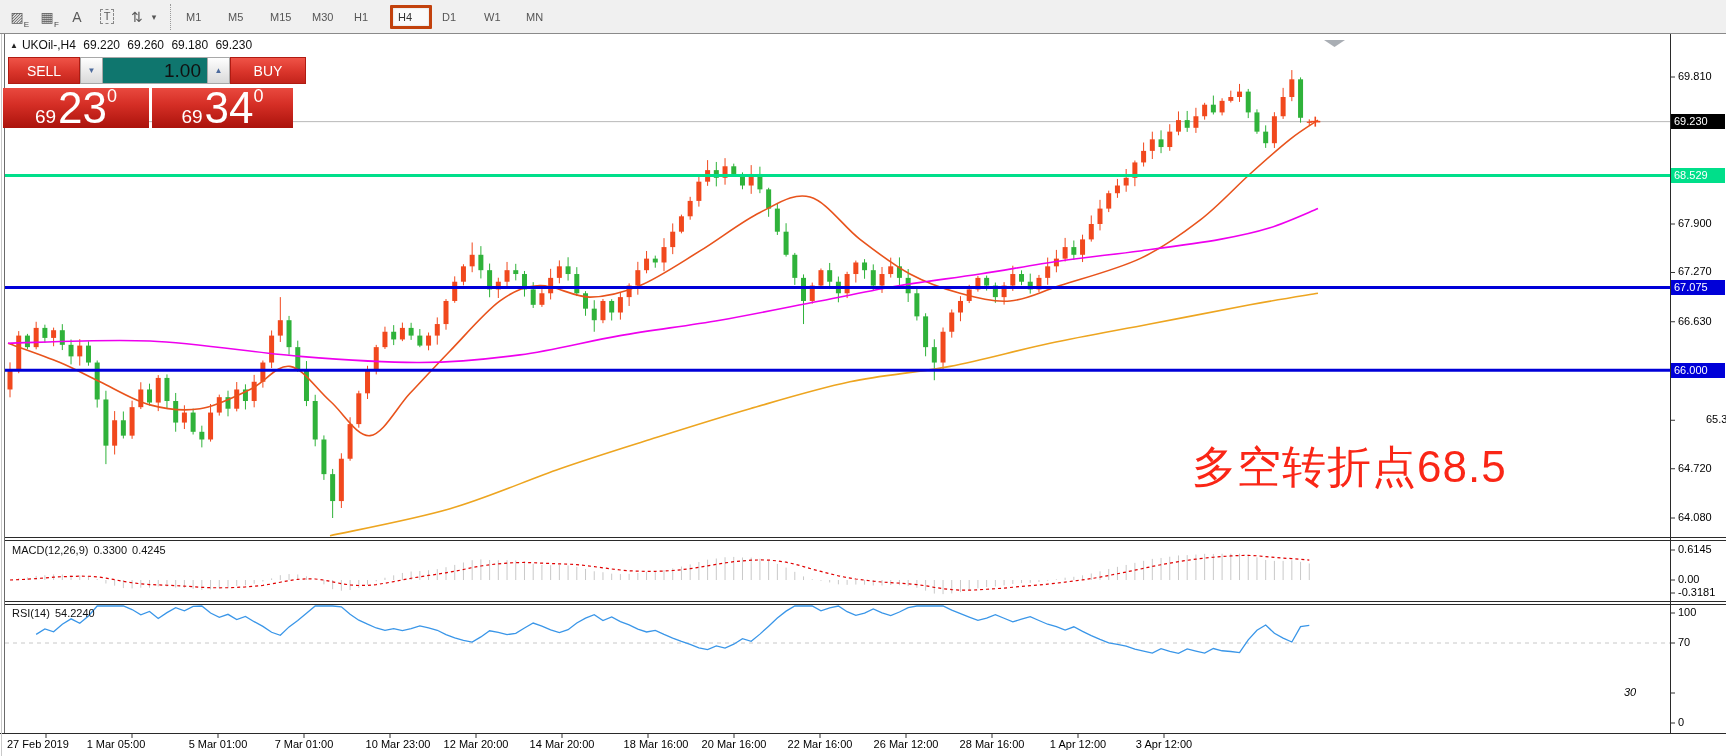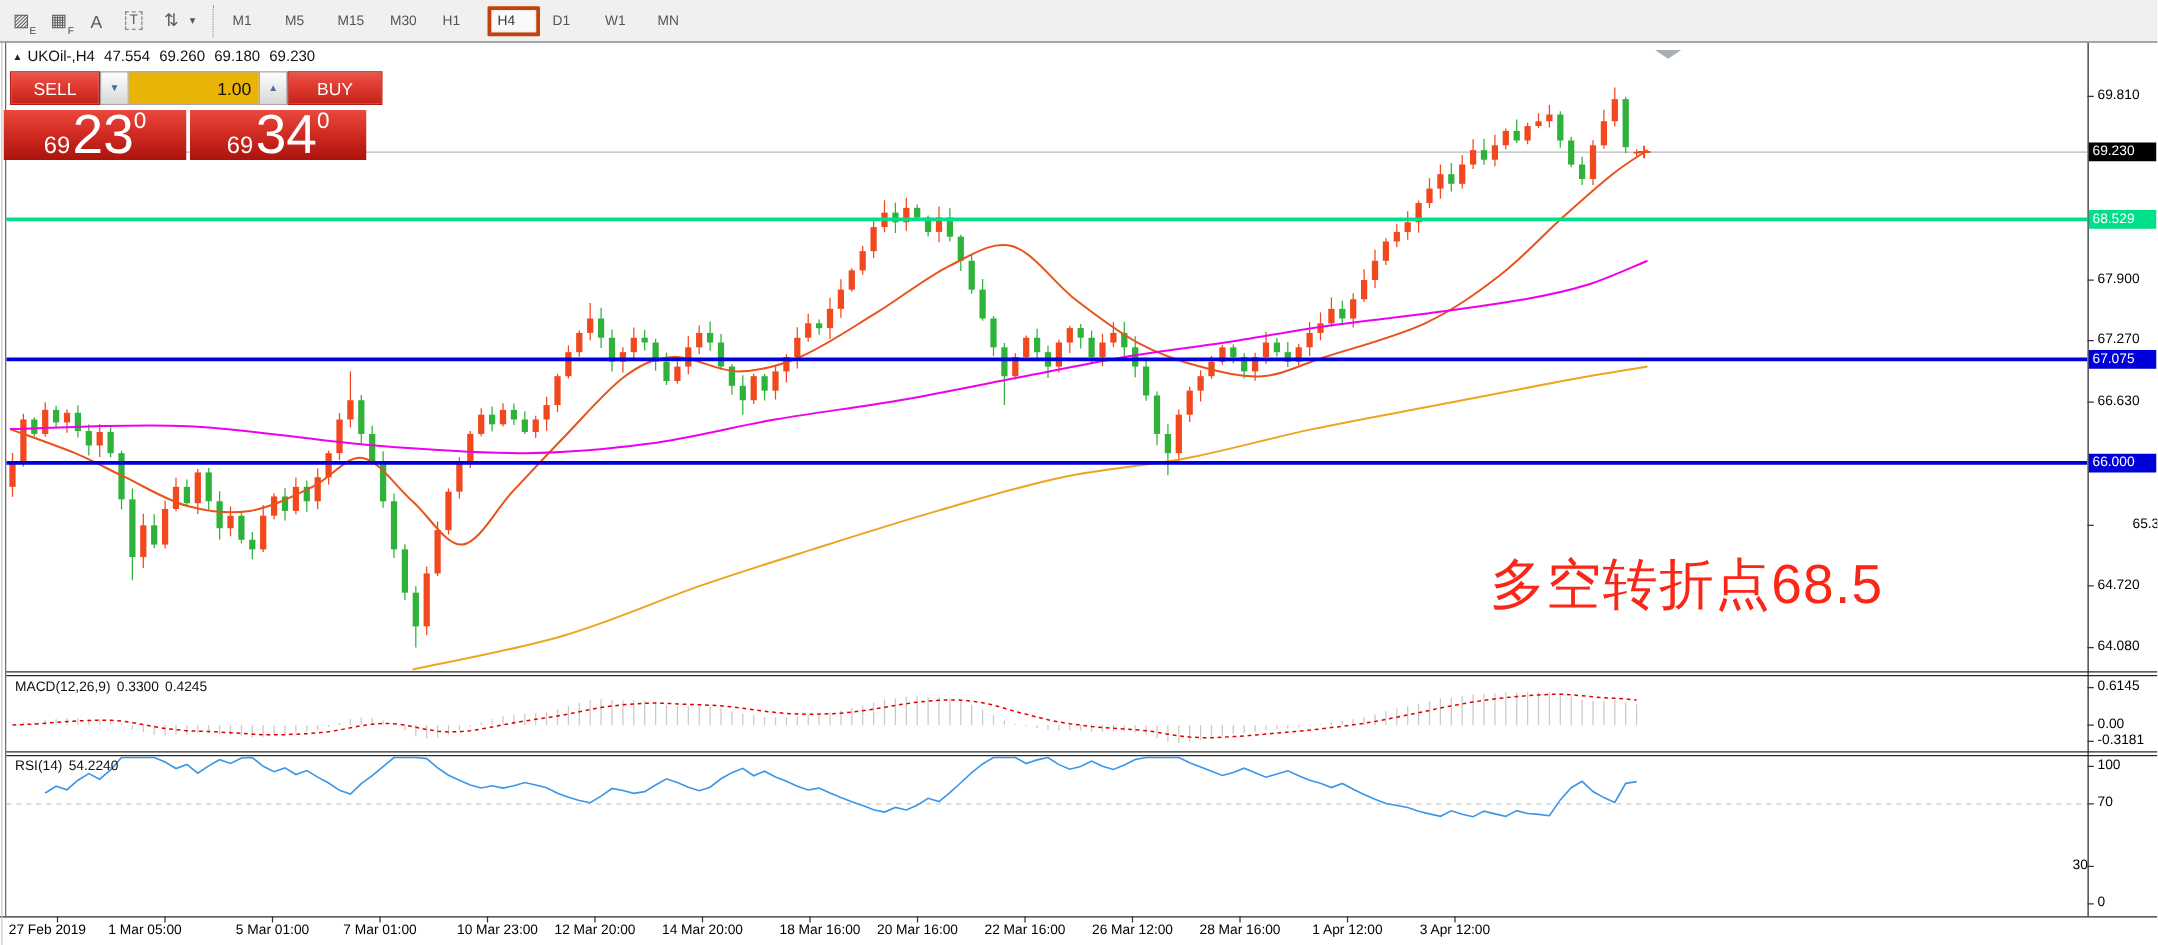--- a/index.html
+++ b/index.html
@@ -23,21 +23,21 @@
   .symbol-line .tri{font-size:8px;vertical-align:1px;margin-right:4px;color:#222;}
   .symbol-line span{margin-right:4px;}
   
   .trade-row{position:absolute;left:8px;top:57px;height:27px;display:flex;z-index:25;}
   .btn-sell,.btn-buy{width:70px;color:#fff;font-size:14px;display:flex;align-items:center;justify-content:center;
       background:linear-gradient(180deg,#ef5347 0%,#da352b 55%,#c3241b 100%);border:1px solid #b01b12;}
   .btn-buy{width:74px;}
   .spin-btn{width:21px;background:linear-gradient(180deg,#fefefe,#d9d9d9);border:1px solid #a8a8a8;
       color:#4d6b9d;font-size:8px;display:flex;align-items:center;justify-content:center;}
   .vol-input{width:98px;border:1px solid #a8a8a8;border-left:none;border-right:none;
-      font-size:14px;text-align:right;padding:0 6px 0 0;color:#111;background:#eab308;
+      font-size:19px;text-align:right;padding:0 6px 0 0;color:#111;background:#0f766e;
       font-family:"Liberation Sans",sans-serif;}
   .big-box{position:absolute;top:88px;height:38px;z-index:25;color:#fff;
       background:linear-gradient(180deg,#e9493e 0%,#d62f26 40%,#ab130c 100%);
       display:flex;align-items:flex-end;justify-content:center;padding-bottom:2px;}
   .big-box .sm{font-size:19px;line-height:19px;margin-right:2px;}
   .big-box .lg{font-size:44px;line-height:36px;font-weight:400;}
   .big-box .sup{font-size:18px;line-height:18px;align-self:flex-start;margin-top:-1px;}
   #sell-box{left:3px;width:146px;}
   #buy-box{left:152px;width:141px;}
   
@@ -82,21 +82,21 @@
     <div class="tf-btn">M30</div>
     <div class="tf-btn">H1</div>
     <div class="tf-btn active">H4</div>
     <div class="tf-btn">D1</div>
     <div class="tf-btn">W1</div>
     <div class="tf-btn">MN</div>
   </div>
 
   <div class="symbol-line">
     <span class="tri">▲</span><span>UKOil-,H4</span>
-    <span>47.554</span>
+    <span>69.220</span>
     <span>69.260</span>
     <span>69.180</span>
     <span>69.230</span>
   </div>
 
   <div class="trade-row">
     <div class="btn-sell">SELL</div>
     <div class="spin-btn">▼</div>
     <input class="vol-input" value="1.00" style="">
     <div class="spin-btn">▲</div>
@@ -657,21 +657,21 @@
       <div class="axis-label" style="left:1678px;top:511px;">64.080</div>
       <div class="axis-badge" style="top:114.13874345549722px;background:#000000;color:#ffffff;">69.230</div>
       <div class="axis-badge" style="top:168.09005235602132px;background:#00df8a;color:#ffffff;">68.529</div>
       <div class="axis-badge" style="top:279.99476439790556px;background:#0000d8;color:#ffffff;">67.075</div>
       <div class="axis-badge" style="top:362.7303664921466px;background:#0000d8;color:#ffffff;">66.000</div>
       <div class="axis-label" style="left:1678px;top:543px;">0.6145</div>
       <div class="axis-label" style="left:1678px;top:573px;">0.00</div>
       <div class="axis-label" style="left:1678px;top:586px;">-0.3181</div>
       <div class="axis-label" style="left:1678px;top:606px;">100</div>
       <div class="axis-label" style="left:1678px;top:636px;">70</div>
-      <div class="axis-label" style="left:1658px;top:686px;">30</div>
+      <div class="axis-label" style="left:1624px;top:686px;font-style:italic;">30</div>
       <div class="axis-label" style="left:1678px;top:716px;">0</div>
       <div class="date-label" style="left:7px;">27 Feb 2019</div>
       <div class="date-label" style="left:116px;transform:translateX(-50%);">1 Mar 05:00</div>
       <div class="date-label" style="left:218px;transform:translateX(-50%);">5 Mar 01:00</div>
       <div class="date-label" style="left:304px;transform:translateX(-50%);">7 Mar 01:00</div>
       <div class="date-label" style="left:398px;transform:translateX(-50%);">10 Mar 23:00</div>
       <div class="date-label" style="left:476px;transform:translateX(-50%);">12 Mar 20:00</div>
       <div class="date-label" style="left:562px;transform:translateX(-50%);">14 Mar 20:00</div>
       <div class="date-label" style="left:656px;transform:translateX(-50%);">18 Mar 16:00</div>
       <div class="date-label" style="left:734px;transform:translateX(-50%);">20 Mar 16:00</div>

